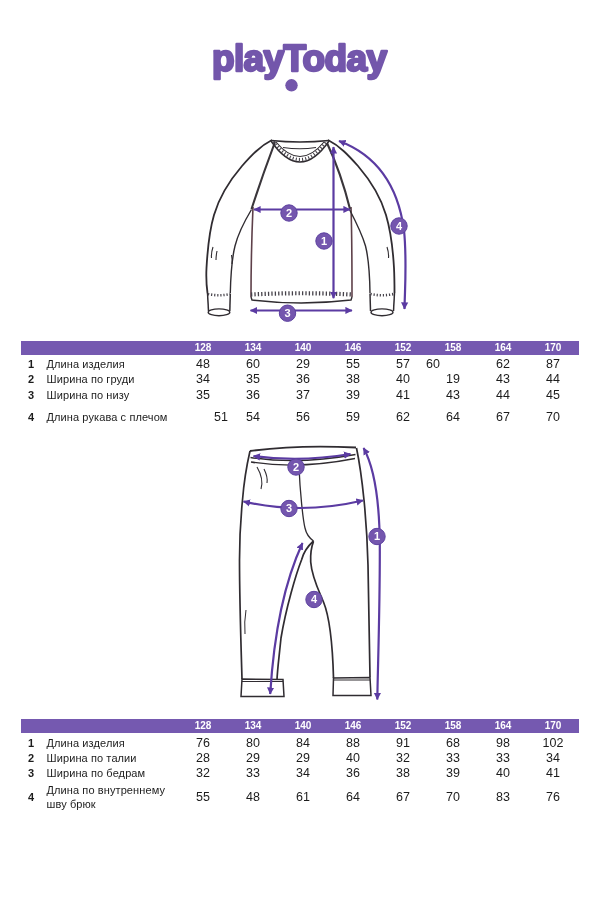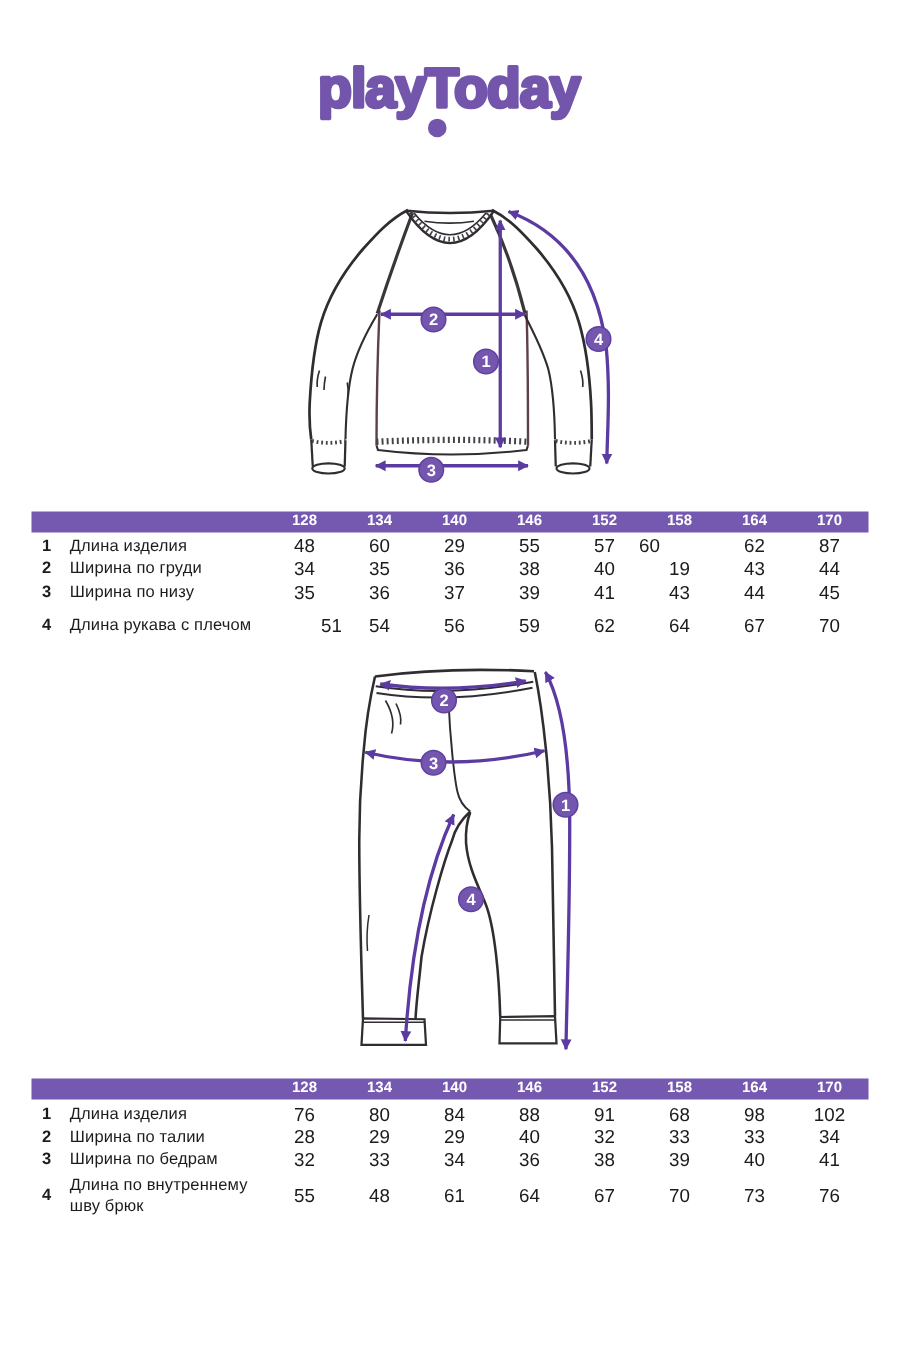--- a/index.html
+++ b/index.html
@@ -193,14 +193,14 @@
 </div>
 <div class="row" style="top:781.5px;height:30px">
 <span class="n" style="line-height:30px">4</span>
 <span class="l" style="line-height:14.5px;top:1px">Длина по внутреннему<br>шву брюк</span>
 <span class="v" style="left:157px;line-height:30px">55</span>
 <span class="v" style="left:207px;line-height:30px">48</span>
 <span class="v" style="left:257px;line-height:30px">61</span>
 <span class="v" style="left:307px;line-height:30px">64</span>
 <span class="v" style="left:357px;line-height:30px">67</span>
 <span class="v" style="left:407px;line-height:30px">70</span>
-<span class="v" style="left:457px;line-height:30px">73</span>
+<span class="v" style="left:457px;line-height:30px">83</span>
 <span class="v" style="left:507px;line-height:30px">76</span>
 </div>
 </body></html>

